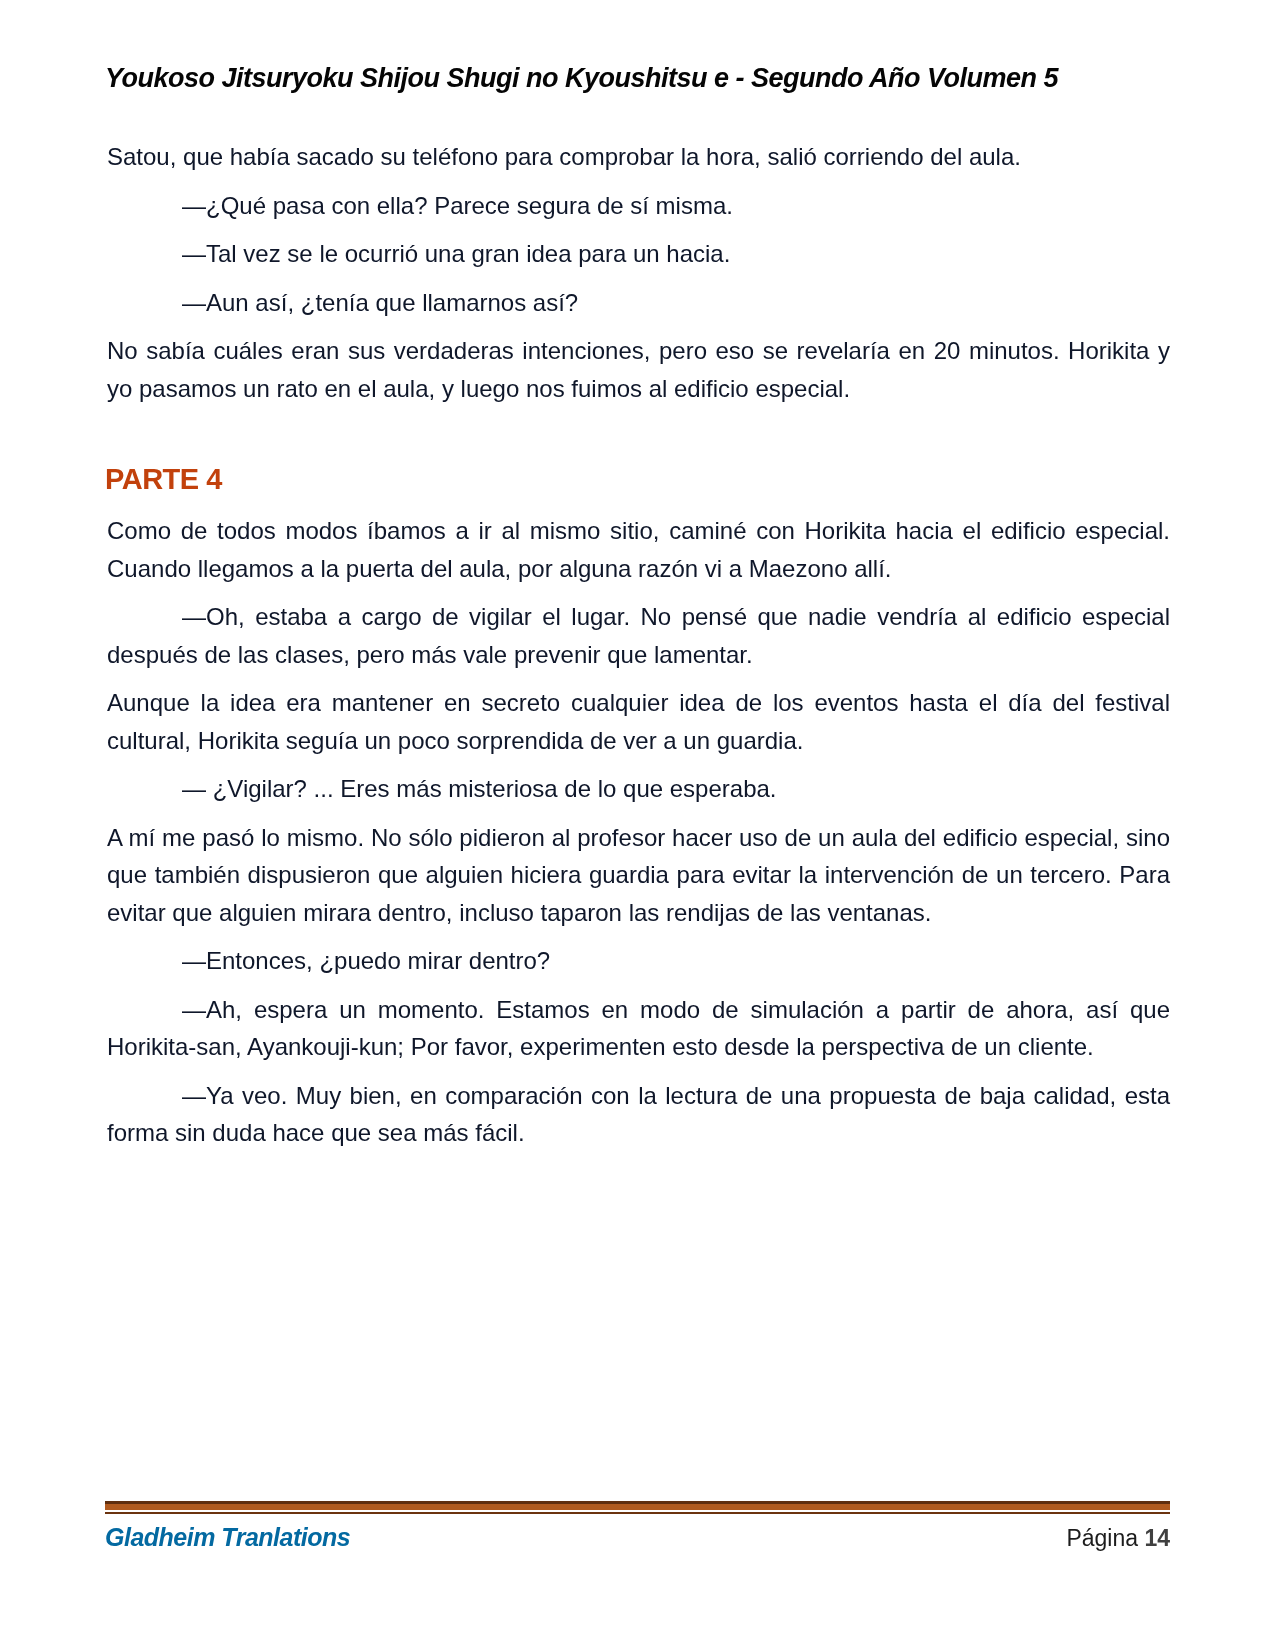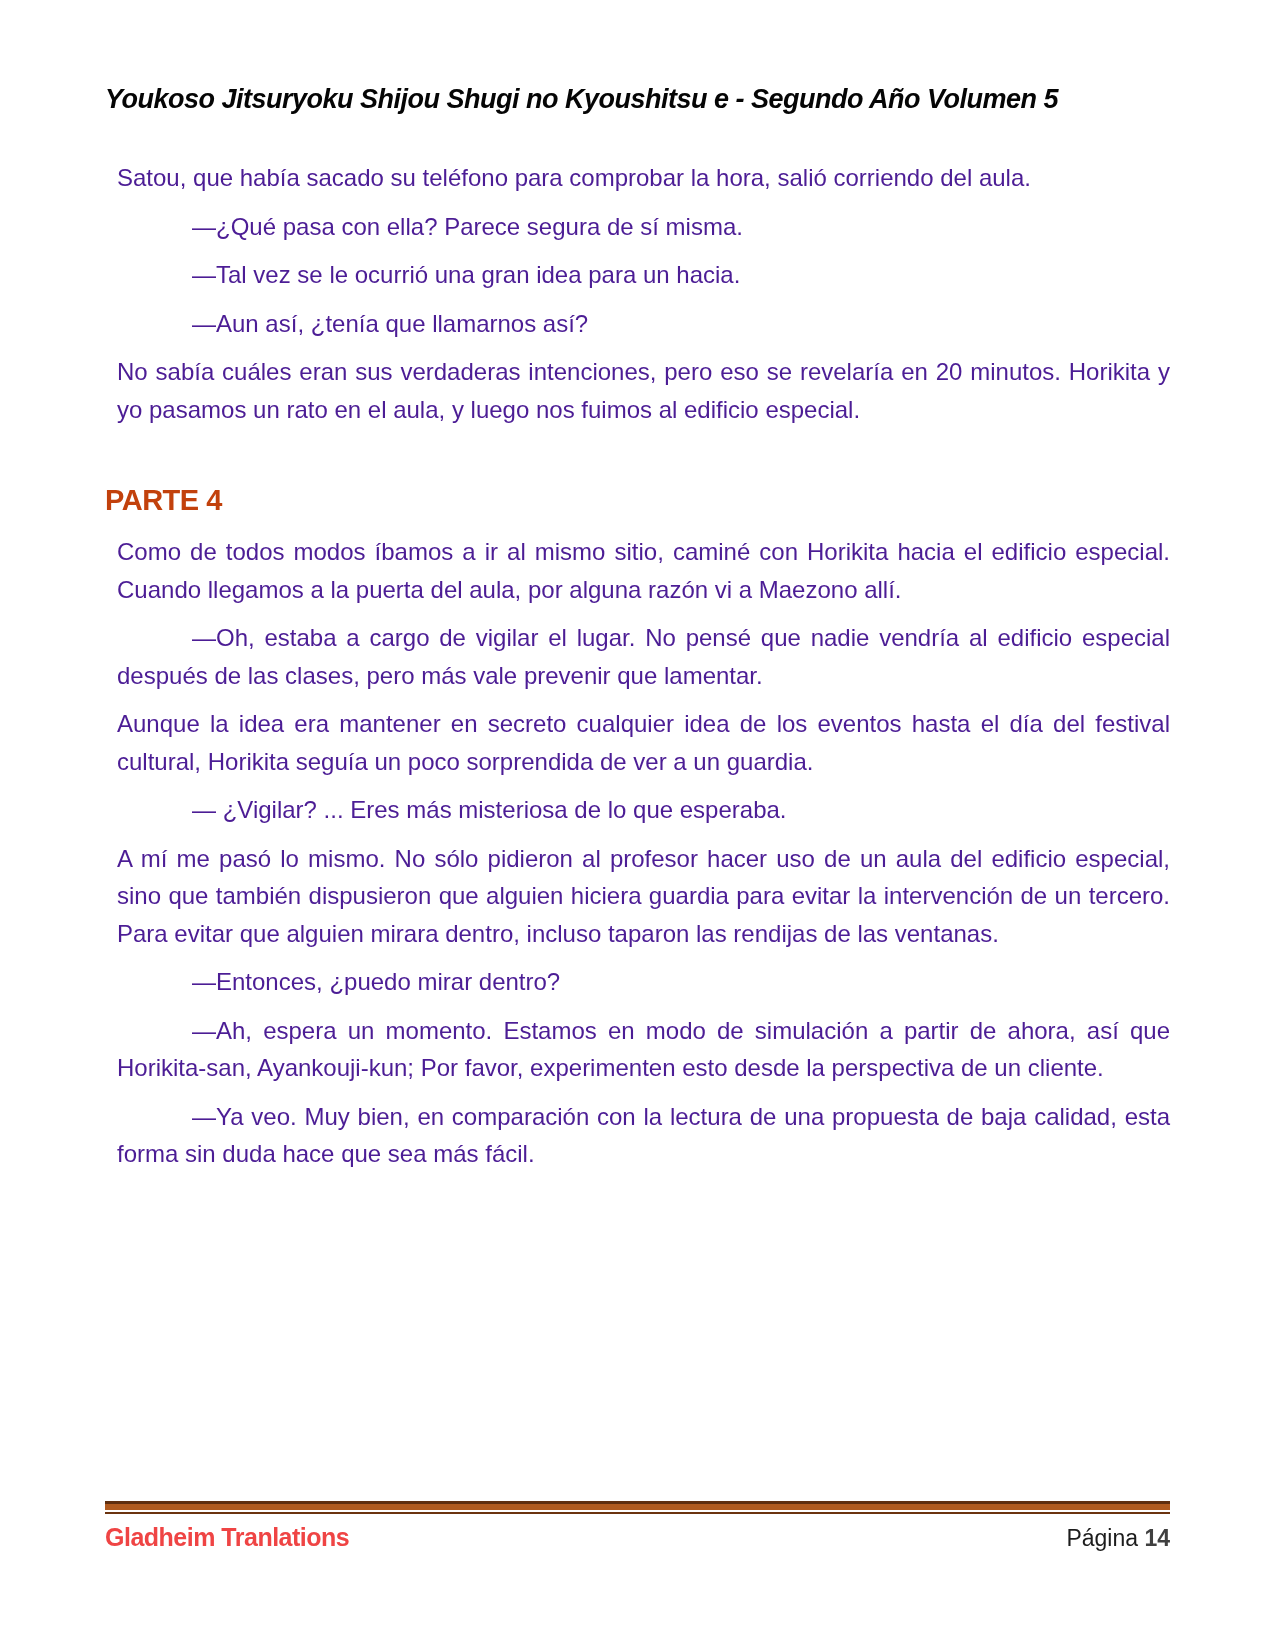--- a/index.html
+++ b/index.html
@@ -8,38 +8,38 @@
     width: 1275px;
     height: 1650px;
     background: #ffffff;
     font-family: "Liberation Sans", sans-serif;
     color: #000000;
     position: relative;
   }
   .page {
     position: absolute;
     inset: 0;
-    padding: 84px 105px 0 105px;
+    padding: 63px 105px 0 105px;
   }
   .header-title {
     font-family: "Liberation Sans", sans-serif;
     font-weight: bold;
     font-style: italic;
     font-size: 27px;
     letter-spacing: -0.5px;
     color: #050505;
     margin: 0 0 44px 0;
     white-space: nowrap;
   }
   p.body {
     font-size: 24px;
     line-height: 37.5px;
     text-align: justify;
-    margin: 0 0 11px 12px;
-    color: #4c1d95;
+    margin: 0 0 11px 2px;
+    color: #0f172a;
   }
   p.dialogue {
     text-indent: 75px;
   }
   h2.section-heading {
     font-size: 29px;
     font-weight: bold;
     letter-spacing: -0.5px;
     margin: 56px 0 16px 0;
     color: #c2410c;
@@ -56,23 +56,24 @@
   .footer-rule .rule-gap    { height: 2px; background: #ffffff; }
   .footer-rule .rule-bottom { height: 2px; background: #6b3410; }
   .footer-row {
     display: flex;
     justify-content: space-between;
     align-items: baseline;
     margin-top: 9px;
   }
   .footer-brand {
     font-weight: bold;
+    font-style: italic;
     font-size: 25px;
     letter-spacing: -0.5px;
-    color: #ef4444;
+    color: #0369a1;
   }
   .footer-page {
     font-size: 23px;
     color: #1c1c1c;
   }
   .footer-page .pagenum {
     font-weight: bold;
     color: #404040;
   }
 </style>

